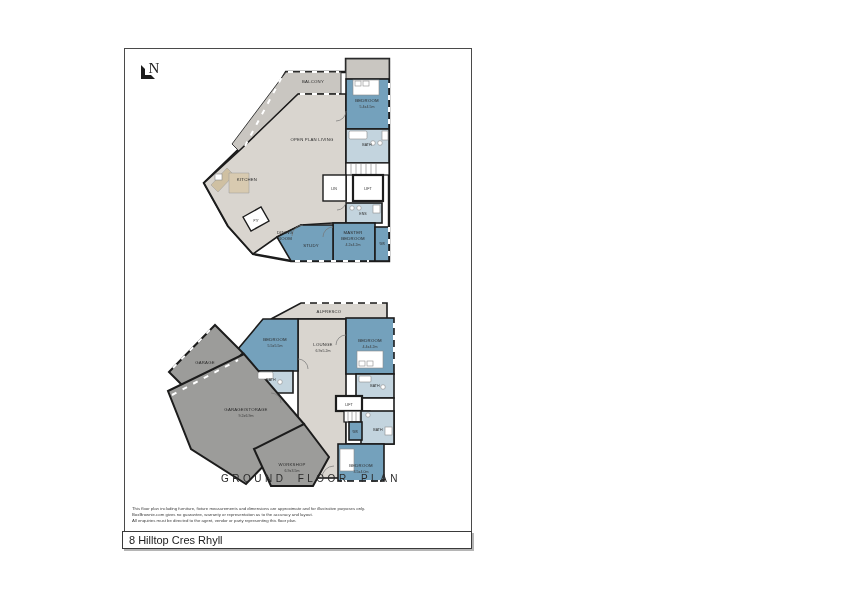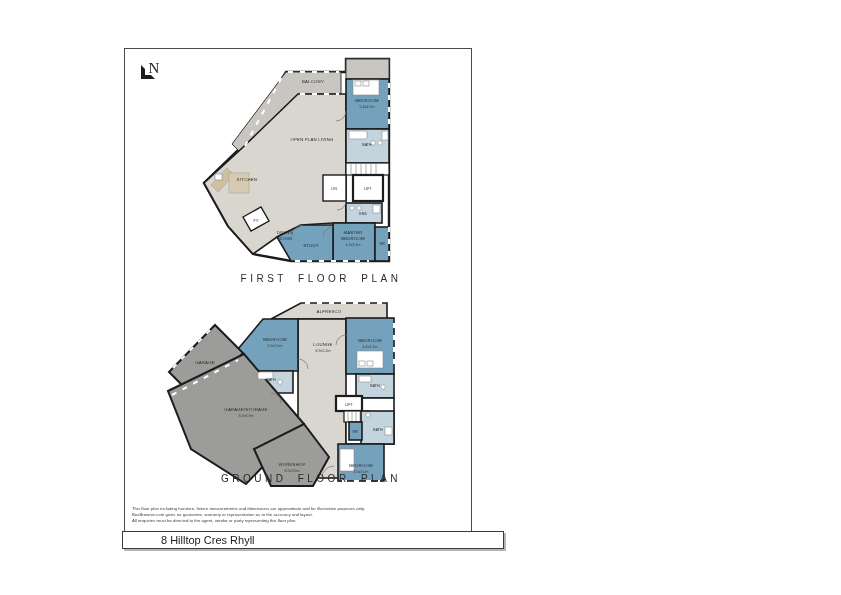--- a/index.html
+++ b/index.html
@@ -9,21 +9,21 @@
         background:#ffffff;border:1px solid #4a4a4a;}
   .plan-svg{position:absolute;left:0;top:0;}
   .floor-title{position:absolute;font-size:10px;letter-spacing:3.5px;word-spacing:5px;
                color:#2a2a2a;text-align:center;width:220px;}
   .title-first{left:86px;top:224px;}
   .title-ground{left:76px;top:424px;}
   .disclaimer{position:absolute;left:7px;top:457px;width:330px;font-size:4.3px;
               line-height:6px;color:#3c3c3c;}
   .address-bar{position:absolute;left:122px;top:531px;width:348px;height:16px;
                background:#ffffff;border:1px solid #3a3a3a;
-               box-shadow:2px 2px 0 rgba(120,120,120,0.55);padding-left:32px;}
+               box-shadow:2px 2px 0 rgba(120,120,120,0.55);}
   .address-text{font-size:11px;color:#222;padding-left:6px;line-height:16px;}
   .compass{position:absolute;left:12px;top:6px;width:30px;height:30px;}
   
   text{font-family:"Liberation Sans",sans-serif;fill:#2b2b2b;text-anchor:middle;}
   .rname{font-size:4.3px;letter-spacing:.2px;}
   .rdim{font-size:3.6px;fill:#3a3a3a;}
   .rsmall{font-size:3.6px;}
   .rtiny{font-size:2.7px;}
   .room-blue{fill:#74a1bc;stroke:#1c1c1c;stroke-width:1.6;}
   .bath-blue{fill:#c3d4de;stroke:#1c1c1c;stroke-width:1.6;}
@@ -139,21 +139,20 @@
       <text class="rname" x="122" y="132">KITCHEN</text>
       <text class="rtiny" x="131" y="173">PTY</text>
       <text class="rname" x="160" y="185">DINING</text>
       <text class="rname" x="160" y="191">ROOM</text>
       <text class="rname" x="186" y="198">STUDY</text>
       <text class="rname" x="228" y="185">MASTER</text>
       <text class="rname" x="228" y="191">BEDROOM</text>
       <text class="rdim" x="228" y="197">4.2x4.2m</text>
     </svg>
 
-    <div class="floor-title title-first">FIRST FLOOR PLAN</div>
 
     <svg class="plan-svg" style="top:250px;" width="346" height="194" viewBox="0 0 346 194">
 
       <polygon class="beige" points="146,20 176,4 262,4 262,20"></polygon>
 
       <rect class="beige" x="173" y="20" width="48" height="159" stroke-width="2.2"></rect>
 
       <polygon class="room-blue" points="113,50 138,20 173,20 173,72 131,72"></polygon>
 
       <polygon class="bath-blue" points="131,72 168,72 168,94 146,94"></polygon>

